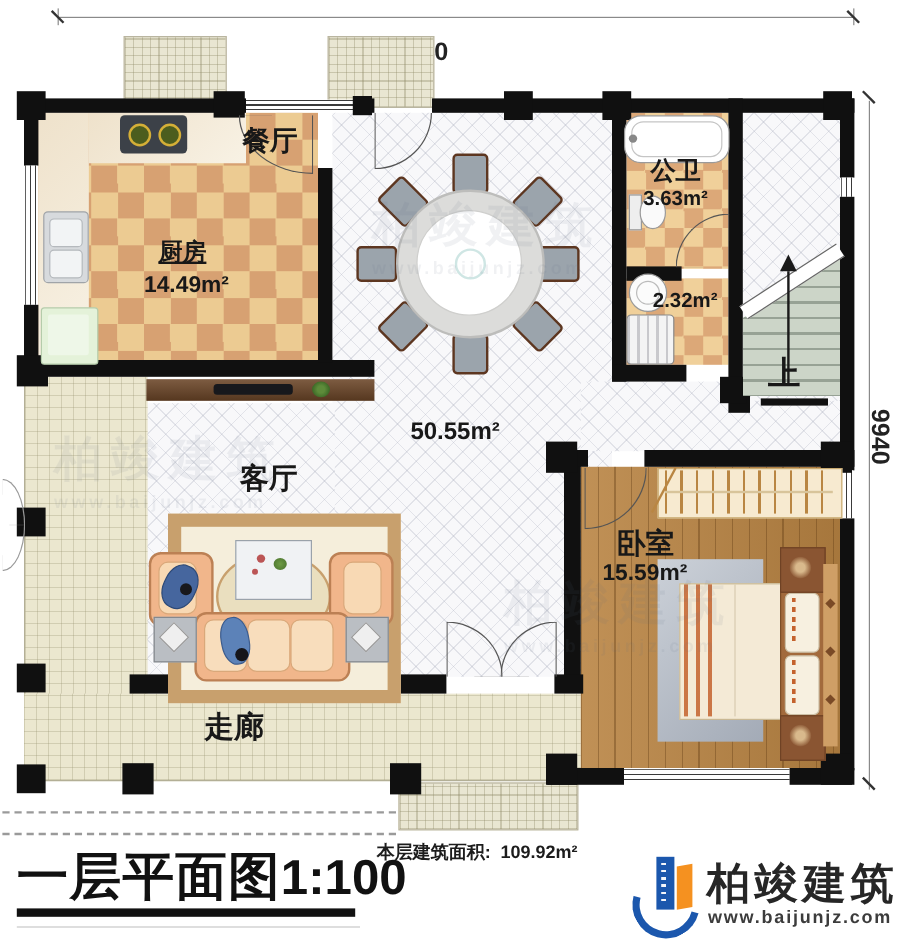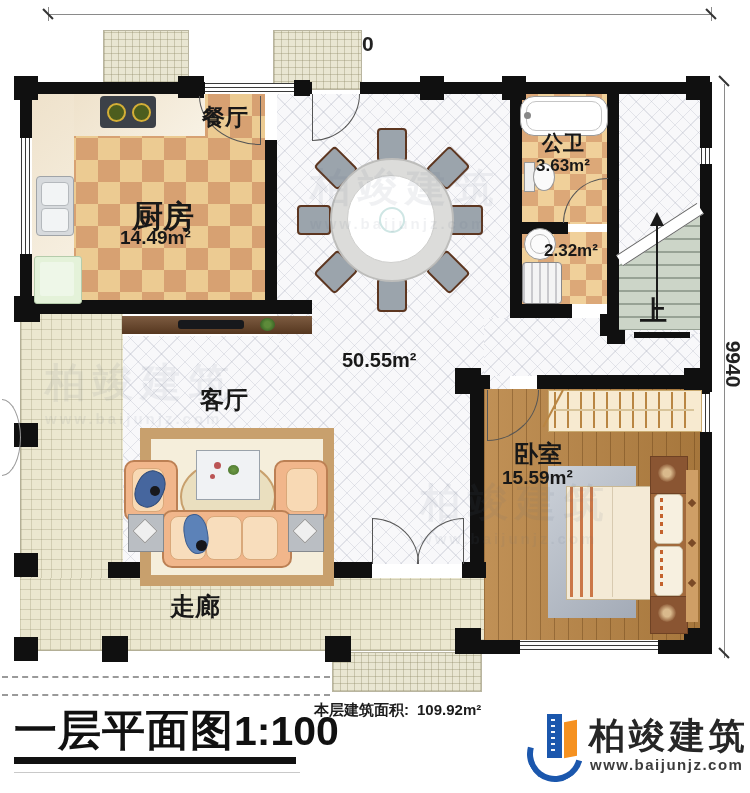--- a/index.html
+++ b/index.html
@@ -227,21 +227,21 @@
   <div class="wm" style="left:45px;top:355px;">
     <div class="wm1">柏竣建筑</div>
     <div class="wm2">www.baijunjz.com</div>
   </div>
   <div class="wm" style="left:420px;top:475px;">
     <div class="wm1">柏竣建筑</div>
     <div class="wm2">www.baijunjz.com</div>
   </div>
 
   <div class="lbl" style="left:202px;top:106px;font-size:23px;">餐厅</div>
-  <div class="lbl" style="left:132px;top:201px;font-size:31px;">厨房</div>
+  <div class="lbl" style="left:132px;top:201px;font-size:20px;text-decoration:underline;">厨房</div>
   <div class="lbl" style="left:120px;top:228px;font-size:19px;">14.49m²</div>
   <div class="lbl" style="left:542px;top:132px;font-size:21px;">公卫</div>
   <div class="lbl" style="left:536px;top:157px;font-size:17px;">3.63m²</div>
   <div class="lbl" style="left:544px;top:242px;font-size:17px;">2.32m²</div>
   <div class="lbl" style="left:342px;top:350px;font-size:20px;">50.55m²</div>
   <div class="lbl" style="left:200px;top:388px;font-size:24px;">客厅</div>
   <div class="lbl" style="left:514px;top:442px;font-size:24px;">卧室</div>
   <div class="lbl" style="left:502px;top:468px;font-size:19px;">15.59m²</div>
   <div class="lbl" style="left:170px;top:594px;font-size:25px;">走廊</div>
 

